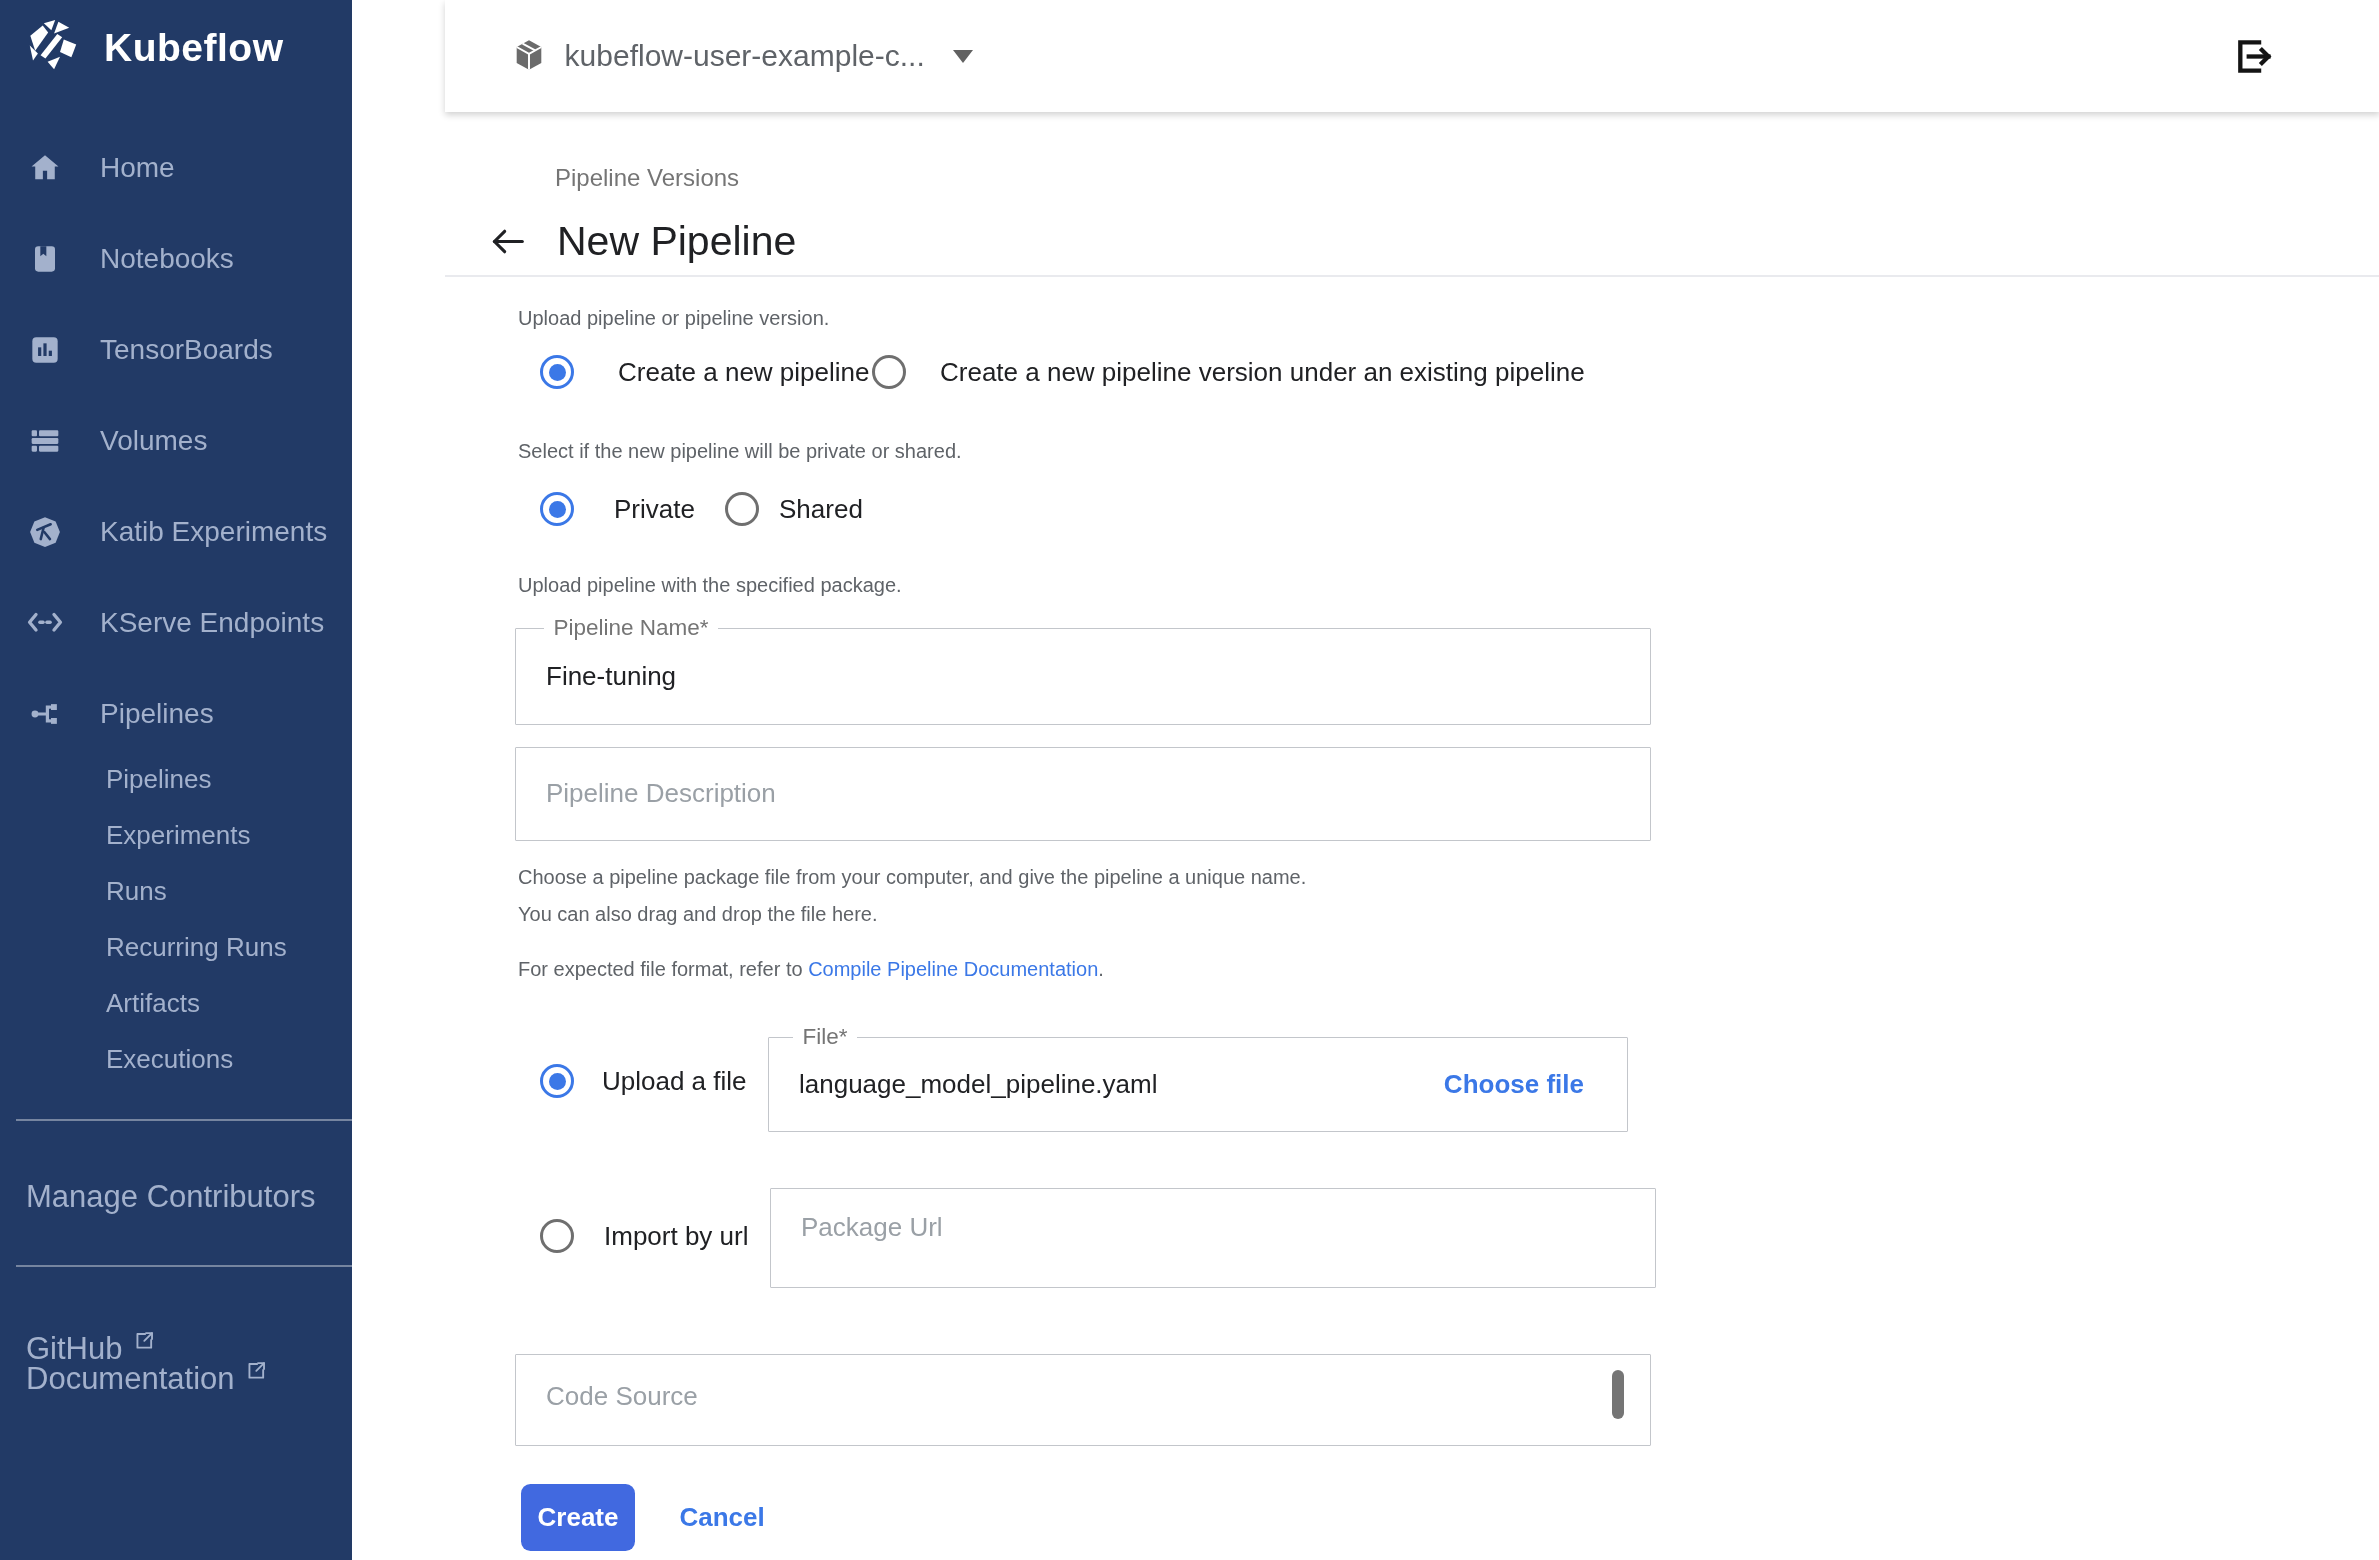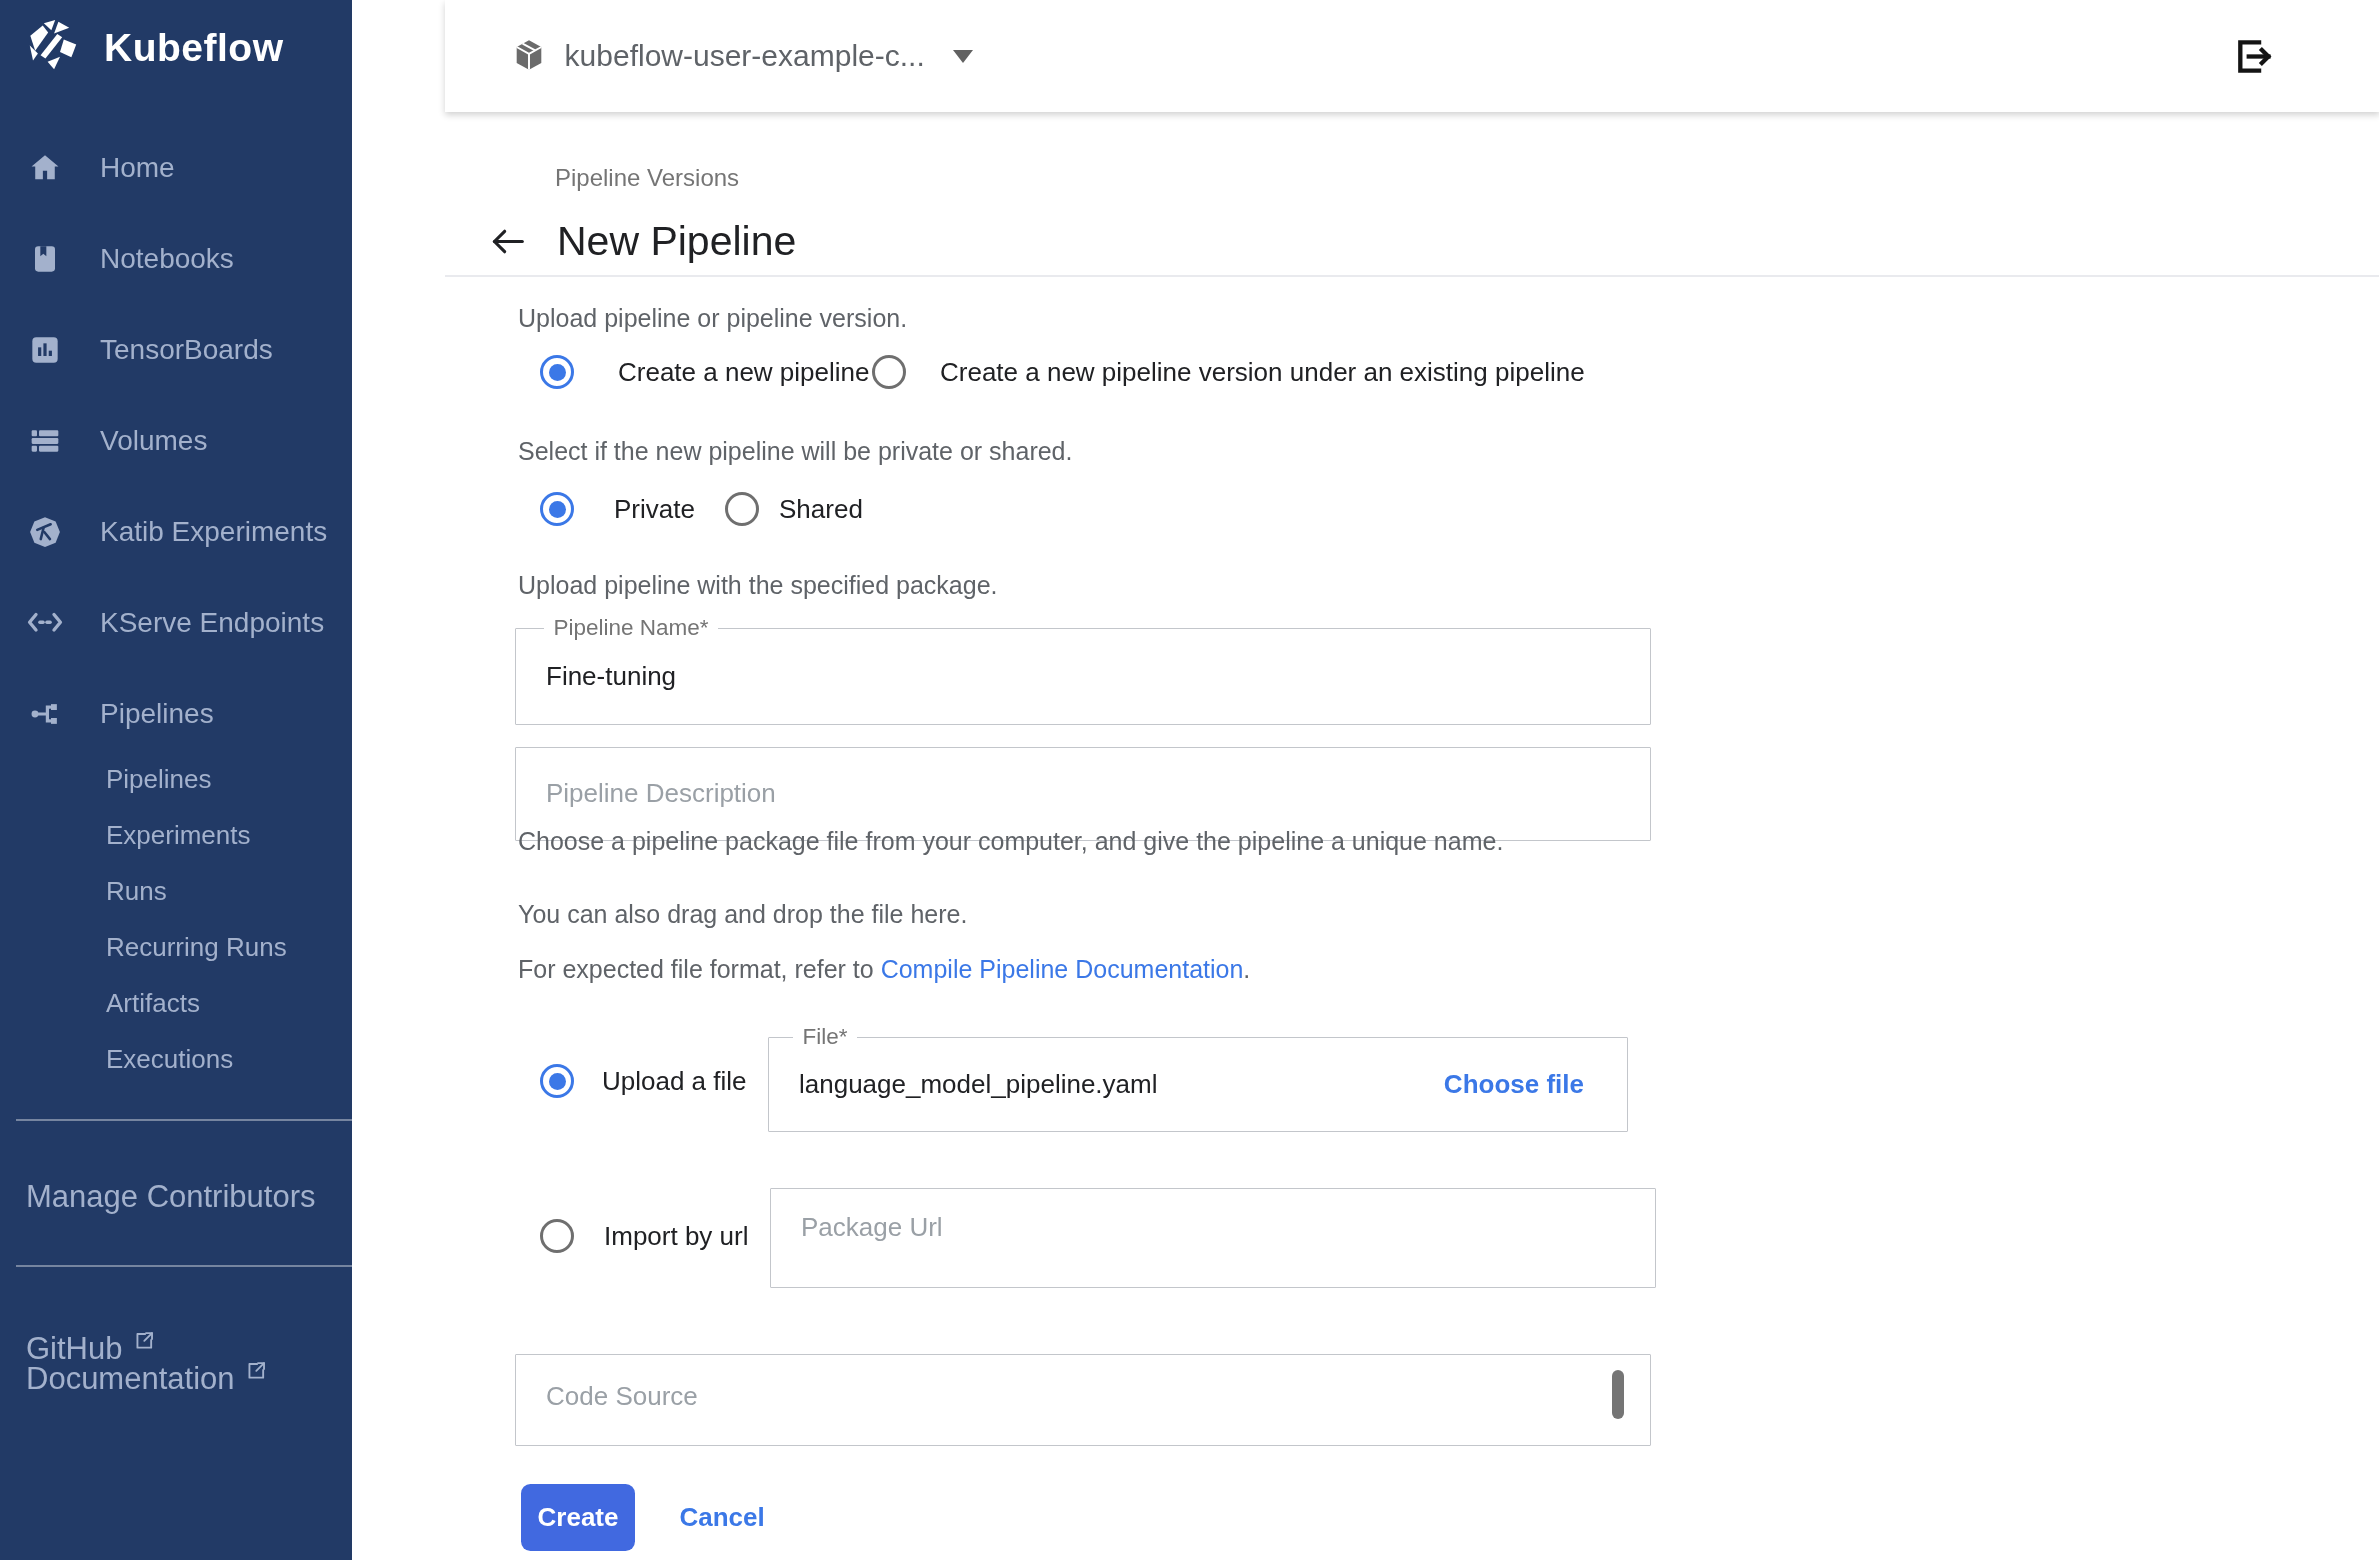--- a/index.html
+++ b/index.html
@@ -28,21 +28,21 @@
   .caret-down { margin-left:28px; width:0; height:0; border-left:10.3px solid transparent; border-right:10.3px solid transparent; border-top:13px solid #616161; }
   .logout-btn { position:absolute; left:1785px; top:34px; width:45px; height:45px; cursor:pointer; }
 
   
   .content { position:absolute; left:445px; top:112px; right:0; bottom:0; background:#fff; z-index:1;margin-top:43px; }
   .tab-label { position:absolute; left:110px; top:6.6px; font-size:24px; color:#757575; line-height:32px; cursor:pointer; }
   .back-arrow { position:absolute; left:42px; top:67px; width:39px; height:39px; cursor:pointer; }
   .page-title { position:absolute; left:112px; top:58px; font-size:41px; color:#202124; line-height:56px; }
   .header-border { position:absolute; left:0; right:0; top:120px; height:1.9px; background:#e9eaee; }
 
-  .help-text { position:absolute; left:73px; font-size:25px; color:#5f6368; line-height:32px; white-space:nowrap; }
+  .help-text { position:absolute; left:73px; font-size:20px; color:#5f6368; line-height:32px; white-space:nowrap; }
   .radio { position:absolute; width:34px; height:34px; border-radius:50%; cursor:pointer; }
   .radio.checked { border:3.7px solid #3b78e7; }
   .radio.checked::after { content:""; position:absolute; left:50%; top:50%; width:17px; height:17px; margin:-8.4px 0 0 -8.4px; border-radius:50%; background:#3b78e7; }
   .radio.unchecked { border:3.7px solid #6f6f6f; }
   .radio-label { position:absolute; font-size:26px; color:#202124; line-height:34px; white-space:nowrap; }
 
   .obox { position:absolute; border:1.9px solid #c3c6cb; border-radius:1px; background:#fff; }
   .notch { position:absolute; top:-14px; left:28px; background:#fff; padding:0 9.4px; font-size:22.5px; color:#757575; line-height:26px; white-space:nowrap; }
   .obox input, .obox textarea { width:100%; height:100%; border:0; outline:0; resize:none; background:transparent; font-family:"Liberation Sans","DejaVu Sans",sans-serif; font-size:26px; color:#202124; }
   .obox input::placeholder, .obox textarea::placeholder { color:#9aa0a6; opacity:1; }
@@ -259,21 +259,21 @@
 
     <div class="obox" style="left:70px; top:473px; width:1136px; height:97px;">
       <span class="notch">Pipeline Name*</span>
       <input class="name-input" type="text" value="Fine-tuning" style="">
     </div>
 
     <div class="obox" style="left:70px; top:592px; width:1136px; height:94px;">
       <textarea class="desc-area" placeholder="Pipeline Description" style=""></textarea>
     </div>
 
-    <div class="help-text" style="top:670px;">Choose a pipeline package file from your computer, and give the pipeline a unique name.</div>
+    <div class="help-text" style="top:706px;">Choose a pipeline package file from your computer, and give the pipeline a unique name.</div>
     <div class="help-text" style="top:743px;">You can also drag and drop the file here.</div>
     <div class="help-text" style="top:798px;">
       <span>For expected file format, refer to </span><span class="link-text">Compile Pipeline Documentation</span><span>.</span>
     </div>
 
     <span class="radio checked" style="left:95px; top:909px;"></span>
     <span class="radio-label" style="left:157px; top:909px;">Upload a file</span>
     <div class="obox" style="left:323px; top:882px; width:860px; height:95px;">
       <span class="notch" style="left:24px;">File*</span>
       <span class="file-value">language_model_pipeline.yaml</span>

